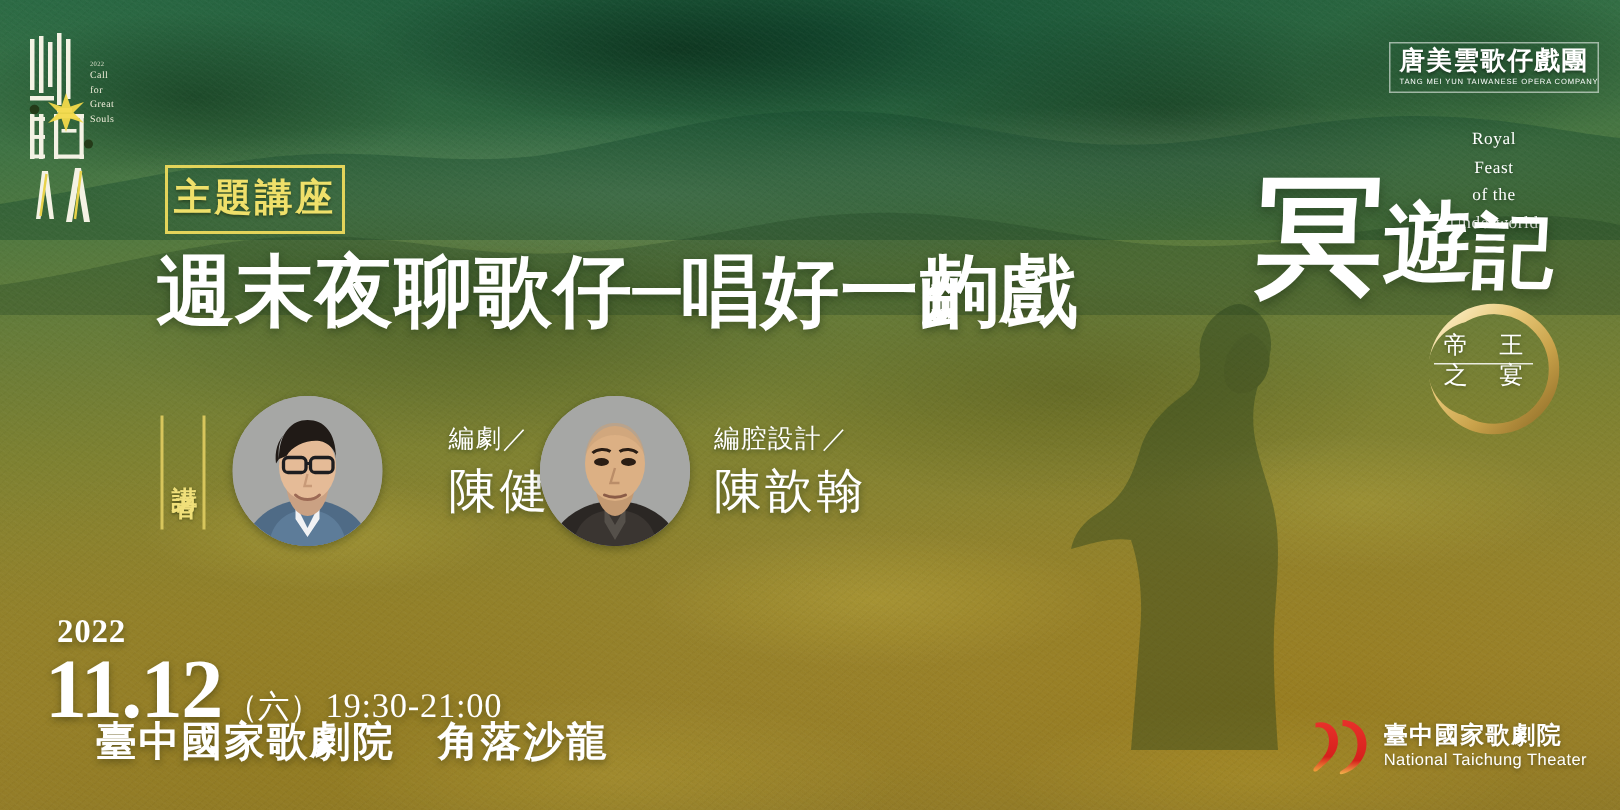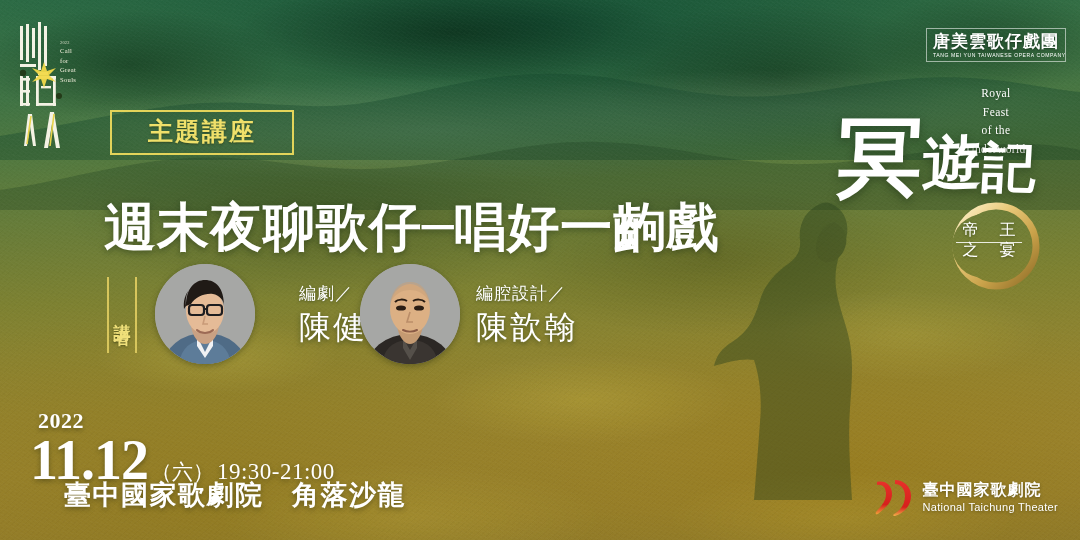--- a/index.html
+++ b/index.html
@@ -121,21 +121,21 @@
     font-family:"Liberation Sans", sans-serif;
     font-size:5.1px; line-height:1;
     color:#ffffff; letter-spacing:.55px;
     white-space:nowrap;
   }
 
   
   .badge {
     position:absolute; left:110px; top:110px;
     border:2px solid #e3d45a;
-    padding:7px 36px 9px;
+    padding:7px 4px 9px;
     display:inline-block;
   }
   .badge span {
     font-family:"DejaVu Serif", serif;
     font-size:25px; line-height:1;
     letter-spacing:2px;
     color:#efe06a;
     font-weight:700;
     text-shadow:0 1px 2px rgba(30,40,10,.5);
   }
@@ -143,21 +143,20 @@
   
   .main-title {
     position:absolute; left:104px; top:168px;
     font-family:"DejaVu Serif", serif;
     font-size:52px; line-height:1.05;
     letter-spacing:1px;
     color:#ffffff;
     font-weight:700;
     white-space:nowrap;
     text-shadow:0 2px 6px rgba(20,40,16,.45);
-    margin-top:32px;
   }
 
   
   .show-en {
     position:absolute; right:38px; top:84px;
     width:92px;
     text-align:center;
     font-family:"Liberation Serif", serif;
     font-size:11.5px; line-height:1.62;
     color:#ffffff;

